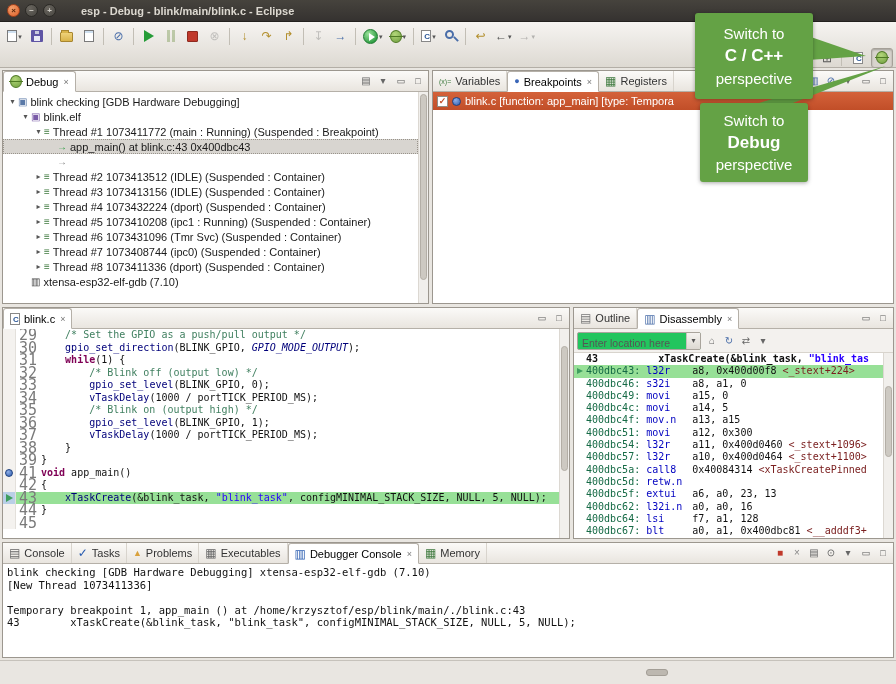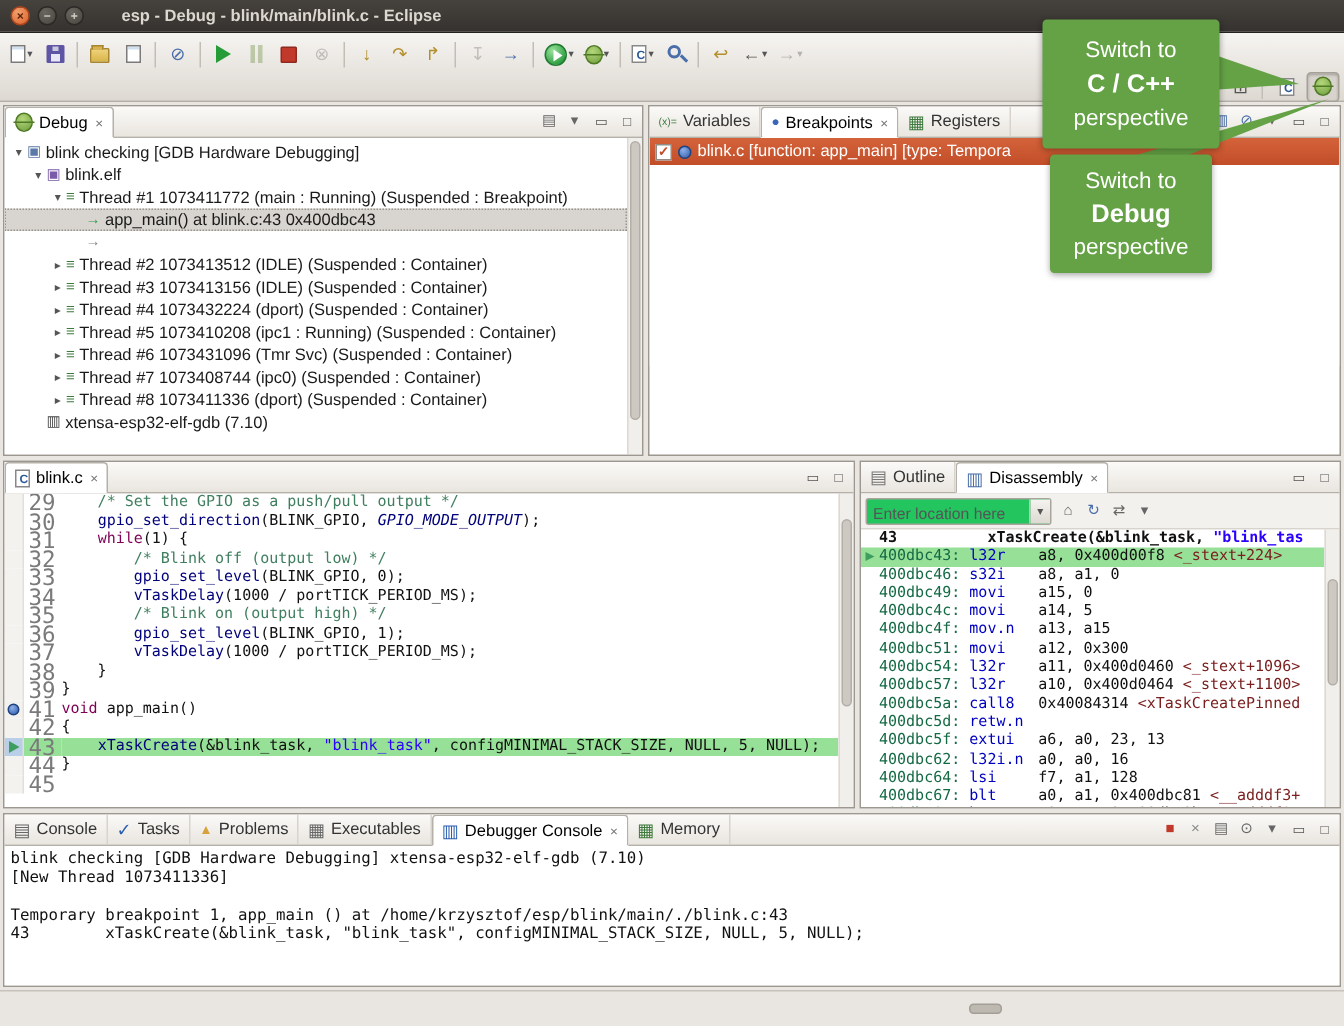--- a/index.html
+++ b/index.html
@@ -85,21 +85,21 @@
 .ed-lines{flex:1;overflow:hidden;background:#fff}
 .ed-row{display:flex;height:12.5px;line-height:12.5px;font-family:"DejaVu Sans Mono",monospace;font-size:10px}
 .ed-marker{width:13px;min-width:13px;background:#f4f2ef;border-right:1px solid #e3e0db;display:flex;align-items:center;justify-content:center}
 .ed-num{width:25px;min-width:25px;text-align:right;padding-right:4px;color:#7a7a7a;font-size:15px;background:#fff}
 .ed-code{flex:1;white-space:pre;overflow:hidden;color:#111}
 .ed-row.cur .ed-code,.ed-row.cur .ed-num{background:#97e097}
 .ed-row.cur .ed-marker{background:#b9cfe7}
 .bp-dot.gutter{width:8px;height:8px;min-width:8px}
 .ip-arrow{width:0;height:0;border-left:7px solid #3f9e5f;border-top:4px solid transparent;border-bottom:4px solid transparent}
 .ip-arrow.small{border-left-width:6px;border-top-width:3.5px;border-bottom-width:3.5px}
-.tk-p{color:#111}.tk-c{color:#3f7f5f}.tk-k{color:#7f0055;font-weight:normal}
+.tk-p{color:#111}.tk-c{color:#3f7f5f}.tk-k{color:#7f0055;font-weight:bold}
 .tk-s{color:#2a00ff}.tk-f{color:#00007a}.tk-i{color:#00007a;font-style:italic}
 .tk-b{color:#111;font-weight:bold}.tk-sb{color:#2a00ff;font-weight:bold}
 
 
 .dis-toolbar{height:24px;min-height:24px;display:flex;align-items:center;gap:3px;background:#f3f1ee;border-bottom:1px solid #d8d4cd;padding:0 3px}
 .combo{width:124px;height:18px;background:#22c55e;border:1px solid #a9a49c;display:flex;align-items:flex-end;border-radius:2px}
 .combo-text{flex:1;padding:0 4px;font-size:10.5px;color:#555;white-space:nowrap;overflow:hidden}
 .combo-arrow{width:14px;height:16px;border-left:1px solid #c5c1ba;display:flex;align-items:center;justify-content:center;font-size:8px;color:#555;background:linear-gradient(#f5f3f0,#ddd9d2)}
 .dis-lines{flex:1;overflow:hidden;background:#fff}
 .dis-row{display:flex;align-items:center;height:12.3px;line-height:12.3px;font-family:"DejaVu Sans Mono",monospace;font-size:10px;white-space:pre}

